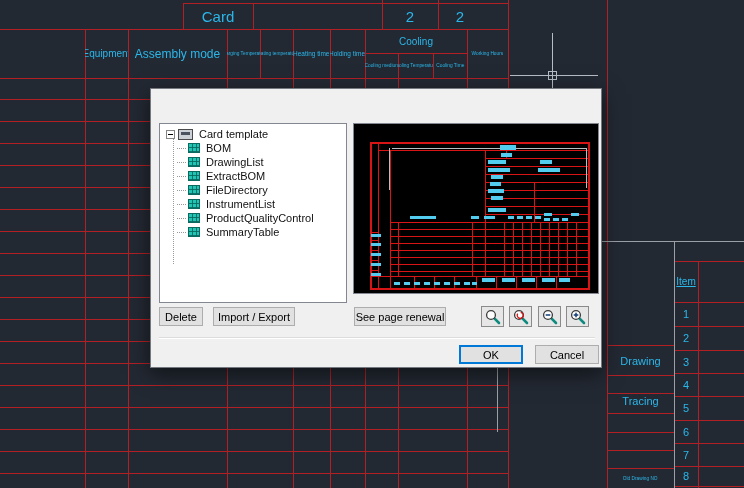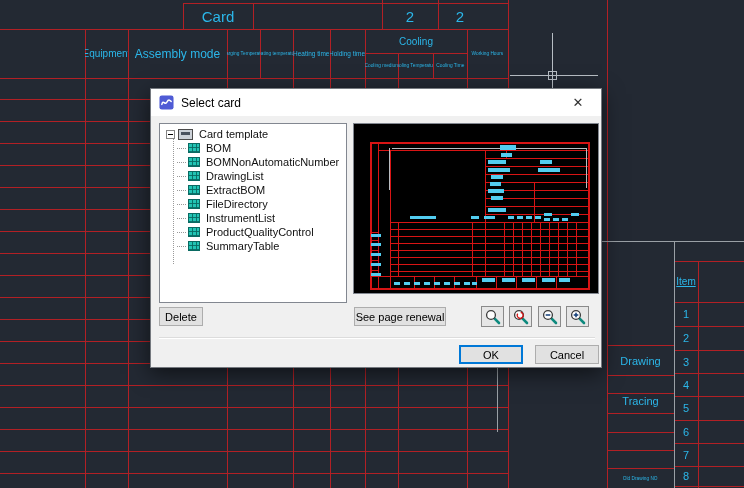--- a/index.html
+++ b/index.html
@@ -193,46 +193,33 @@
       </div>
   </div>
 
   <div id="crosshair-layer" class="layer">
     <div class="chl" style="left:552px;top:33px;width:1px;height:55px;"></div>
     <div class="chl" style="left:510px;top:75px;width:88px;height:1px;"></div>
     <div id="pickbox"></div>
   </div>
 
   <div id="dialog">
-    <div id="titlebar">
-      <svg id="title-icon" viewBox="0 0 16 16">
-        <rect x="0.5" y="0.5" width="15" height="15" rx="2.5" fill="#4f5bd5"></rect>
-        <path d="M3 10 C 4.5 4.5, 6.5 11.5, 8.5 7.5 S 12.5 6.5, 13 7" stroke="#fff" fill="none" stroke-width="1.6" stroke-linecap="round"></path>
-      </svg>
-      <span id="title-text">Select card</span>
-      <span id="close-btn">✕</span>
-    </div>
 
     <div id="tree-panel">
       <div id="tree">
         <div id="tree-connector"></div>
         <div class="trow root">
           <span class="expander"></span>
           <span class="root-icon"></span>
           <span class="tlabel">Card template</span>
         </div>
         <div class="trow">
           <span class="stub"></span>
           <span class="doc-icon"></span>
           <span class="tlabel">BOM</span>
-        </div>
-        <div class="trow">
-          <span class="stub"></span>
-          <span class="doc-icon"></span>
-          <span class="tlabel">BOMNonAutomaticNumber</span>
         </div>
         <div class="trow">
           <span class="stub"></span>
           <span class="doc-icon"></span>
           <span class="tlabel">DrawingList</span>
         </div>
         <div class="trow">
           <span class="stub"></span>
           <span class="doc-icon"></span>
           <span class="tlabel">ExtractBOM</span>
@@ -353,20 +340,21 @@
           <div class="pvel pbar" style="left: 70px; top: 158px; width: 6px; height: 3px;"></div>
           <div class="pvel pbar" style="left: 80px; top: 158px; width: 6px; height: 3px;"></div>
           <div class="pvel pbar" style="left: 90px; top: 158px; width: 6px; height: 3px;"></div>
           <div class="pvel pbar" style="left: 100px; top: 158px; width: 6px; height: 3px;"></div>
           <div class="pvel pbar" style="left: 110px; top: 158px; width: 6px; height: 3px;"></div>
           <div class="pvel pbar" style="left: 118px; top: 158px; width: 5px; height: 3px;"></div>
         </div>
     </div>
 
     <div class="btn" id="btn-delete">Delete</div>
+    <div class="btn" id="btn-import">Import / Export</div>
     <div class="btn" id="btn-seepage">See page renewal</div>
 
     <div class="zbtn" id="zoom-b1">
       <svg width="17" height="17" viewBox="0 0 17 17">
         <line x1="10.4" y1="10.4" x2="15" y2="15" stroke="#0e8a7e" stroke-width="2.6" stroke-linecap="round"></line>
         <circle cx="7" cy="7" r="4.4" fill="#fdfdfd" stroke="#3a3a3a" stroke-width="1.3"></circle>
       </svg>
     </div>
     <div class="zbtn" id="zoom-b2">
       <svg width="17" height="17" viewBox="0 0 17 17">

